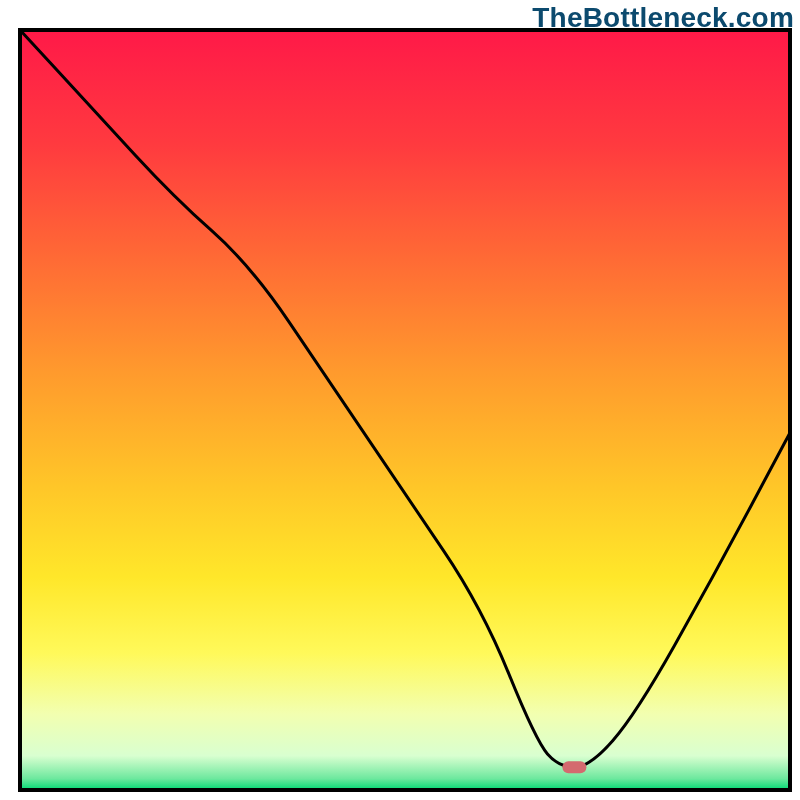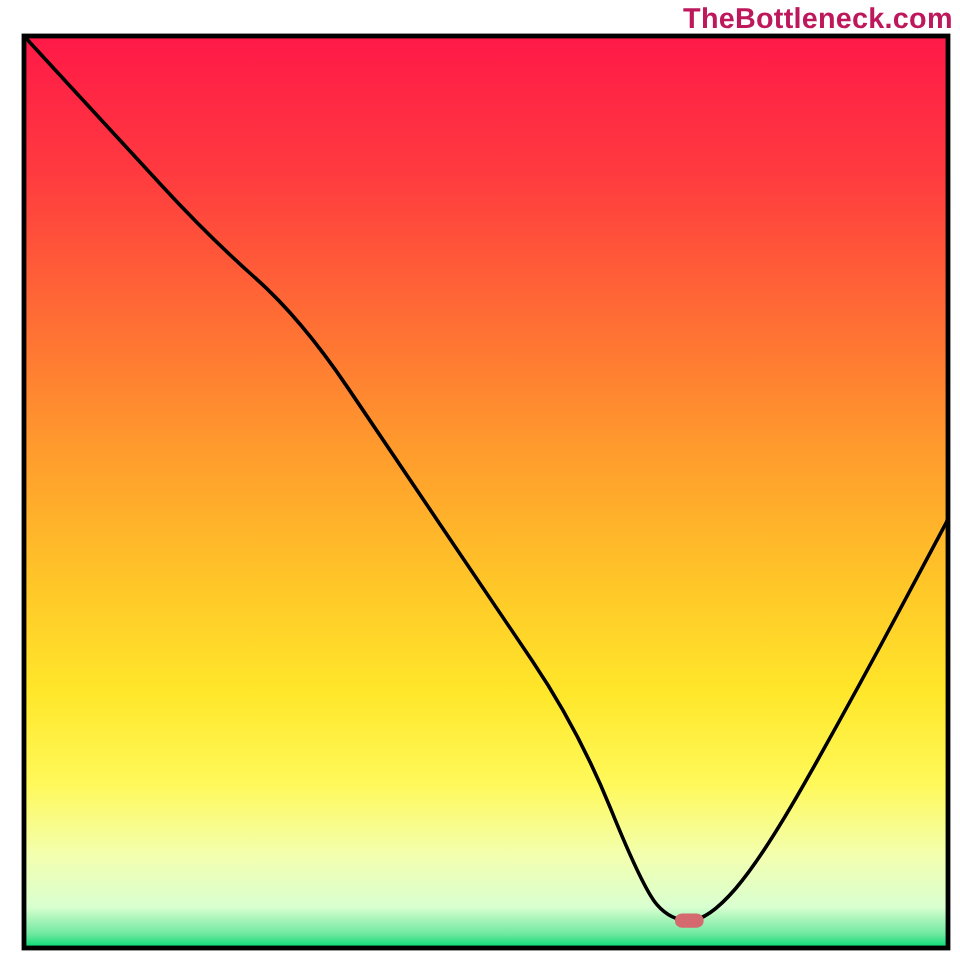--- a/index.html
+++ b/index.html
@@ -13,23 +13,23 @@
   }
   .canvas {
     position: relative;
     width: 800px;
     height: 800px;
   }
   .watermark {
     position: absolute;
     top: 2px;
     right: 6px;
-    font-size: 24px;
+    font-size: 28px;
     font-weight: 600;
-    color: #be185d;
+    color: #0c4a6e;
     letter-spacing: 0.2px;
   }
   svg.chart {
     position: absolute;
     left: 0;
     top: 0;
   }
 </style>
 </head>
 <body>

